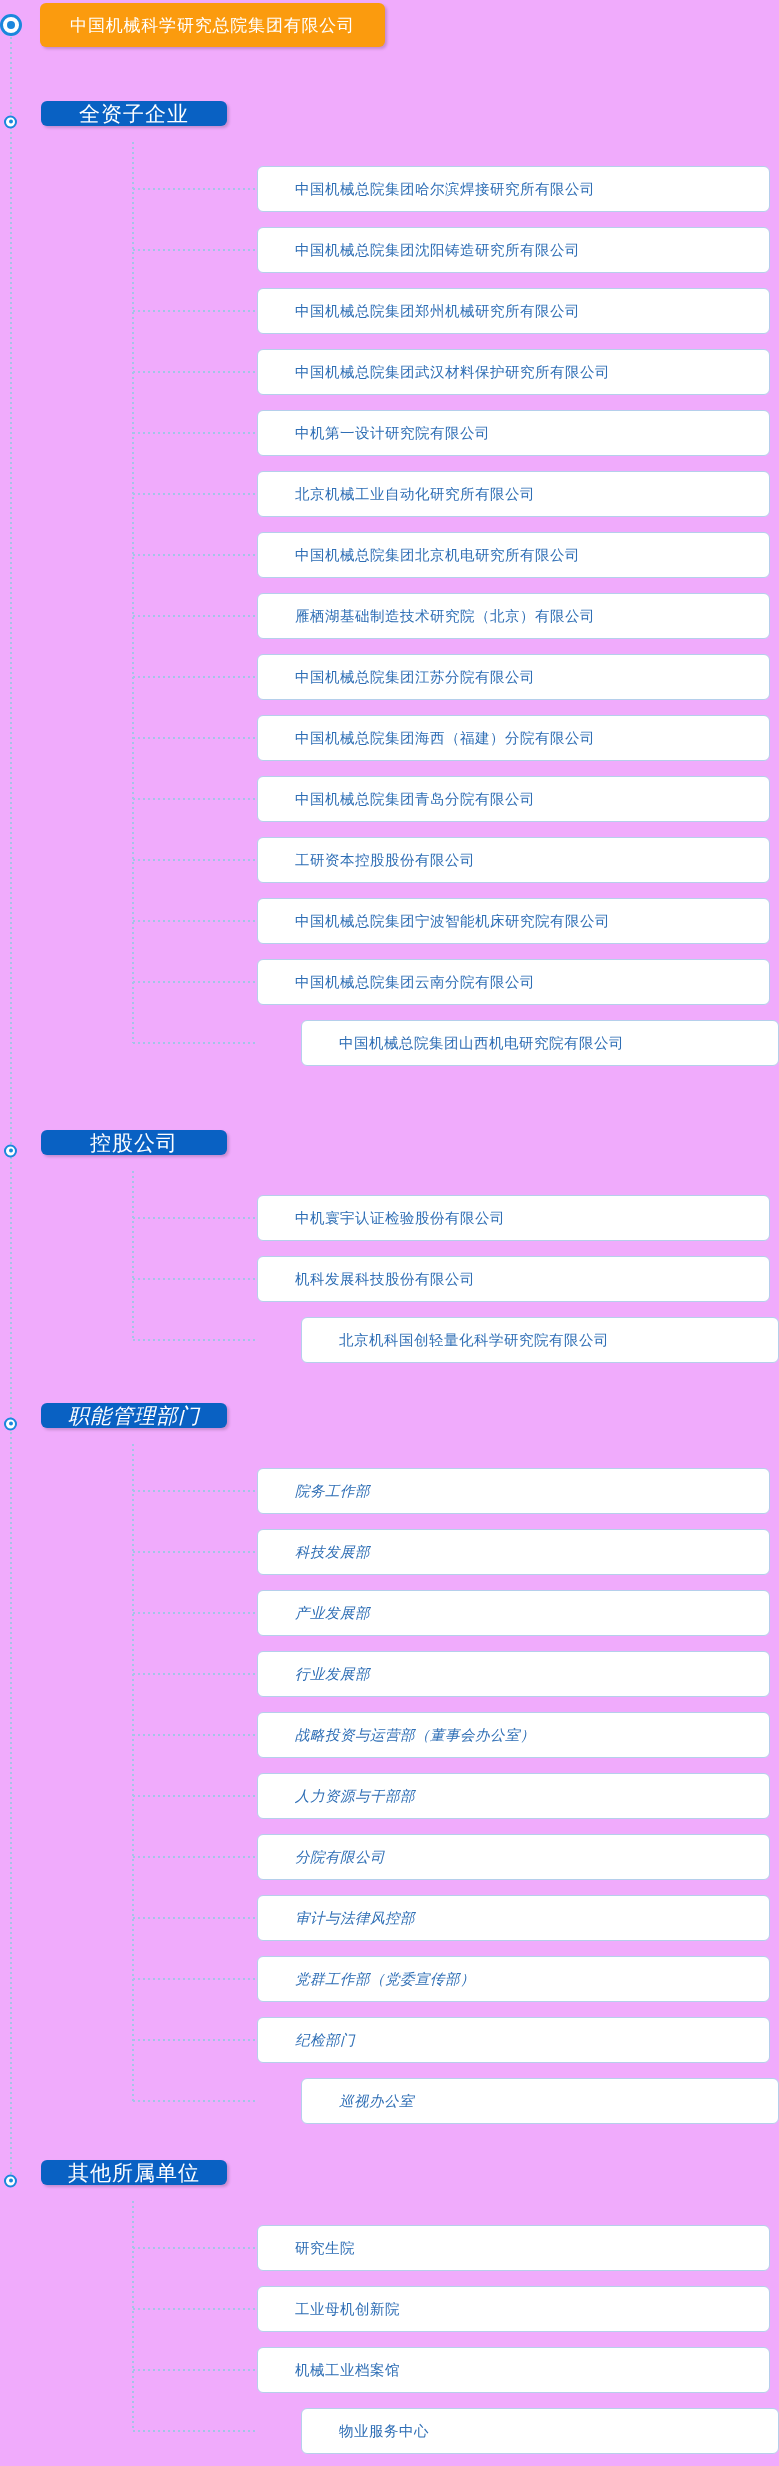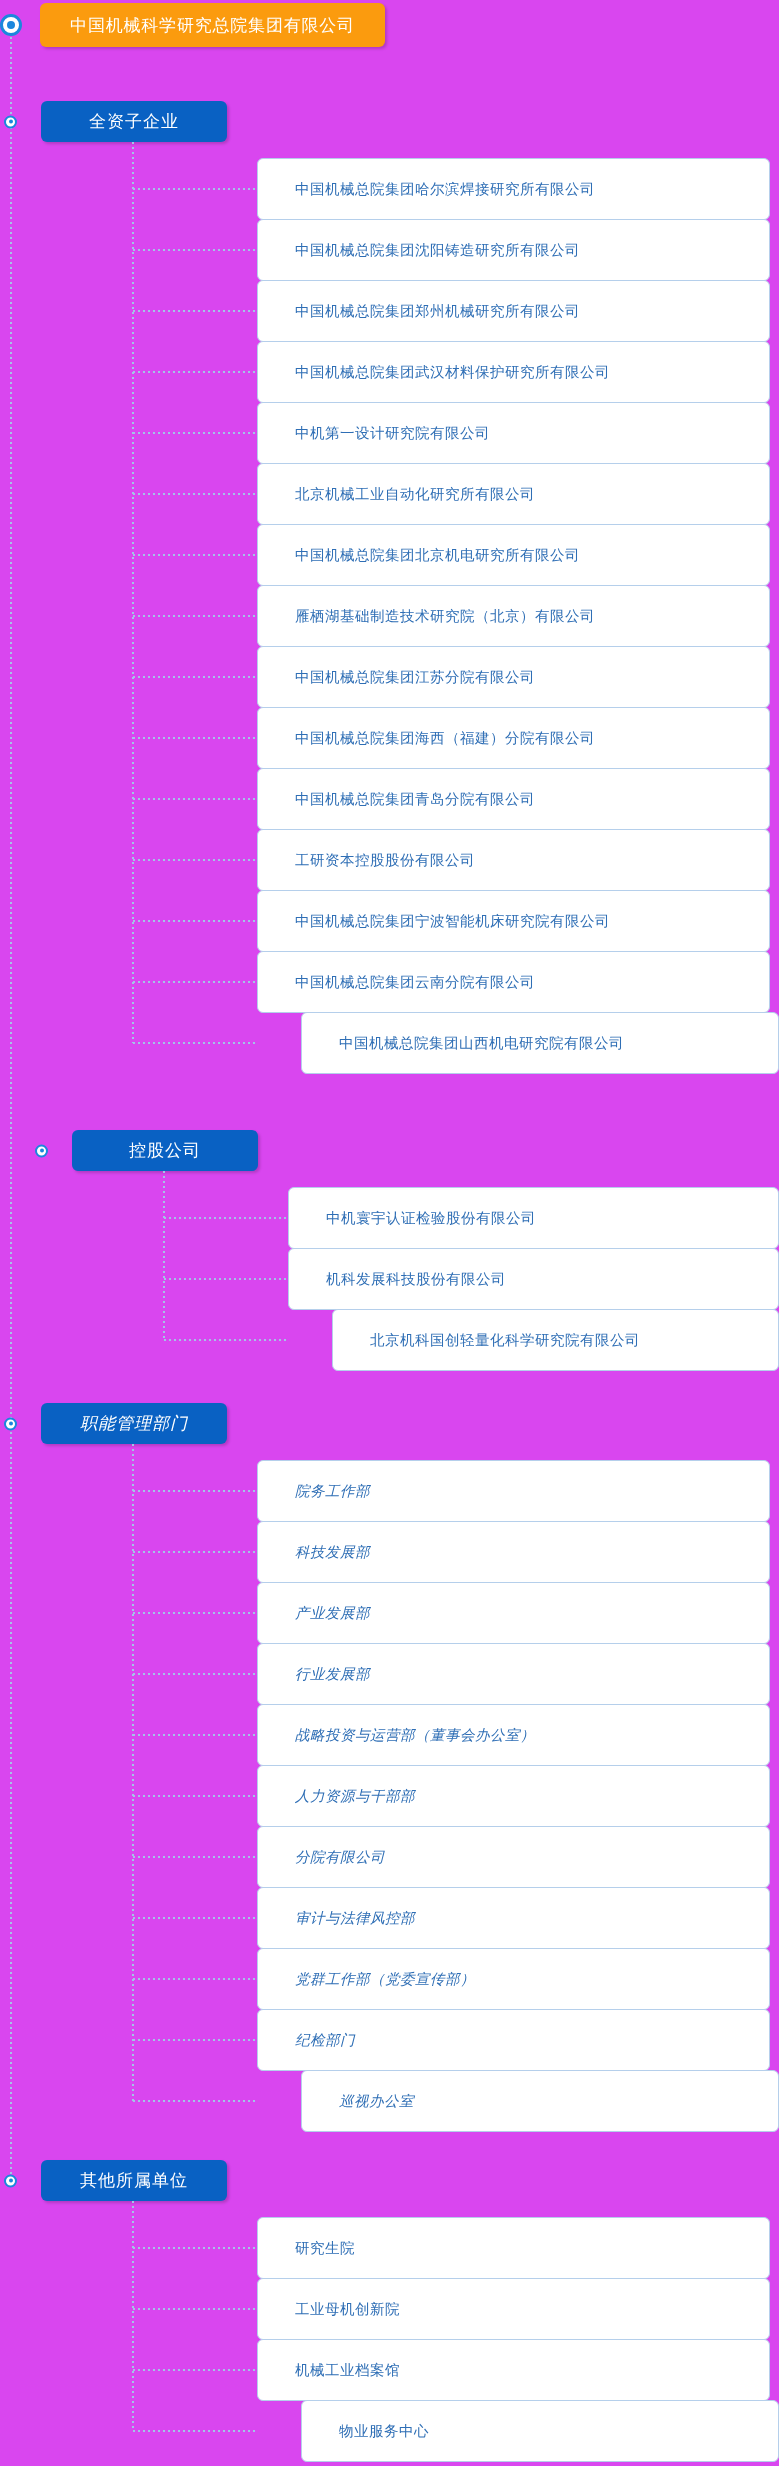--- a/index.html
+++ b/index.html
@@ -6,21 +6,21 @@
     --root-bg:#fb9b0e;
     --category-bg:#0961c3;
     --item-text:#2e6eb5;
     --item-border:#b5cfeb;
     --connector:#a3c4e6;
     --node-blue:#1b87dd;
   }
   *{box-sizing:border-box;}
   html,body{margin:0;padding:0;background:#fff;}
   body{font-family:"Liberation Sans","DejaVu Sans",sans-serif;}
-  .canvas{position:relative;width:779px;min-height:2466px;background:#d946ef;overflow:hidden;}
+  .canvas{position:relative;width:779px;min-height:2466px;background:#f0abfc;overflow:hidden;}
 
   
   .trunk-line{
     position:absolute;left:10px;top:32px;width:2px;height:2148px;z-index:0;
     background:repeating-linear-gradient(to bottom,var(--connector) 0 2px,transparent 2px 5px);
   }
 
   
   .node-icon{position:absolute;border-radius:50%;background:#fff;z-index:2;top:50%;transform:translateY(-50%);}
   .node-icon::after{content:'';position:absolute;background:var(--node-blue);border-radius:50%;}
@@ -34,45 +34,45 @@
   .root-box{
     margin-left:40px;width:345px;height:44px;background:var(--root-bg);
     border-radius:6px;display:flex;align-items:center;justify-content:center;
     color:#fff;font-size:17px;letter-spacing:0.8px;
     box-shadow:2px 2px 3px rgba(0,0,0,0.18);
   }
 
   
   .org-section{position:relative;}
   .org-section:nth-of-type(1){margin-top:54px;}
-  .org-section:nth-of-type(2){margin-top:64px;padding-left:31px;}
+  .org-section:nth-of-type(2){margin-top:64px;}
   .org-section:nth-of-type(3){margin-top:40px;font-style:italic;}
   .org-section:nth-of-type(4){margin-top:36px;}
 
   .cat-row{position:relative;height:41px;}
   .cat-box{
-    margin-left:41px;width:186px;height:41px;background:var(--category-bg);
+    margin-left:41px;width:186px;height:25px;background:var(--category-bg);
     border-radius:6px;display:flex;align-items:center;justify-content:center;
-    color:#fff;font-size:17px;letter-spacing:1px;
+    color:#fff;font-size:21px;letter-spacing:1px;
     box-shadow:2px 2px 3px rgba(0,0,0,0.18);
   }
 
   .items{position:relative;margin-top:24px;}
   .v-connector{
     position:absolute;left:132px;top:-24px;bottom:23px;width:2px;z-index:0;
     background:repeating-linear-gradient(to bottom,var(--connector) 0 2px,transparent 2px 5px);
   }
   .item-row{display:flex;align-items:center;height:46px;margin:0 0 15px 133px;position:relative;}
   .item-row:last-child{margin-bottom:0;gap:44px;}
   .h-connector{
     width:124px;height:2px;flex:0 0 124px;
     background:repeating-linear-gradient(to right,var(--connector) 0 2px,transparent 2px 5px);
   }
   .item-box{
-    width:513px;height:62px;background:#fff;border:1px solid var(--item-border);
+    width:513px;height:46px;background:#fff;border:1px solid var(--item-border);
     border-radius:6px;display:flex;align-items:center;padding-left:37px;
     color:var(--item-text);font-size:14.5px;letter-spacing:0.5px;text-align:right;
   }
 </style>
 </head>
 <body>
 
 <div class="canvas">
   <div class="trunk-line"></div>
 

